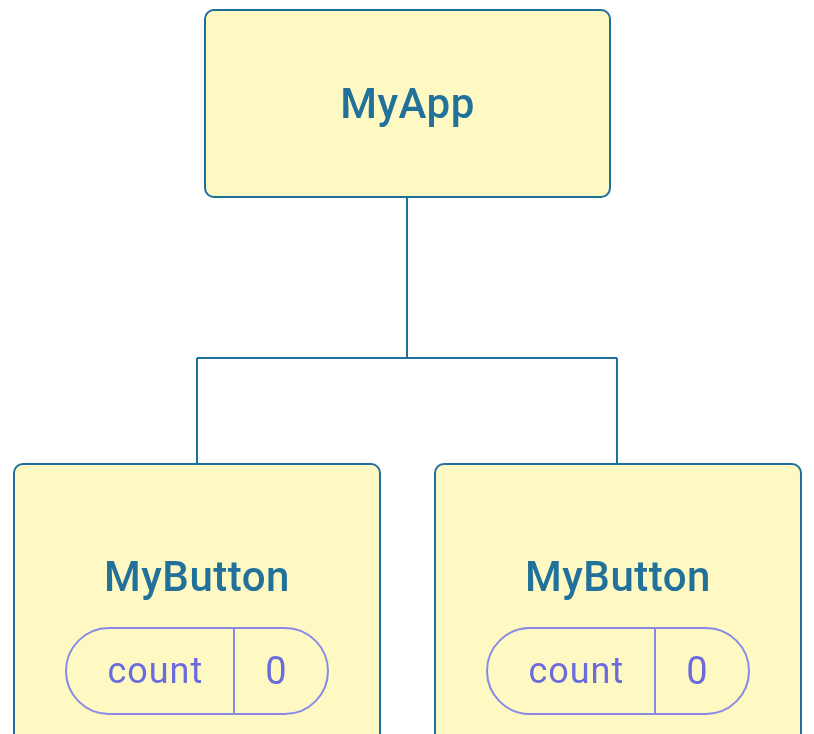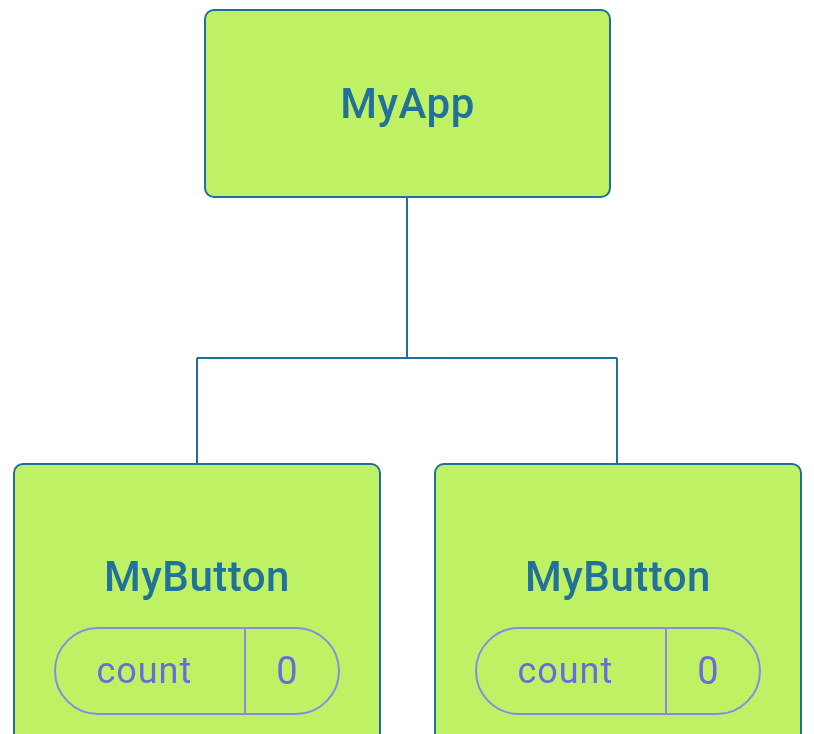--- a/index.html
+++ b/index.html
@@ -4,21 +4,21 @@
 <style>
   * { box-sizing: border-box; margin: 0; padding: 0; }
   html, body { width: 814px; height: 734px; }
   body {
     background: #ffffff;
     font-family: -apple-system, BlinkMacSystemFont, "Segoe UI", Roboto, Helvetica, Arial, sans-serif;
     position: relative;
   }
   .node {
     position: absolute;
-    background: #bef264;
+    background: #fef9c3;
     border: 2px solid #1e6f9a;
     border-radius: 10px;
     display: flex;
     flex-direction: column;
     align-items: center;
     justify-content: center;
     box-shadow: 0 0 0 0 rgba(0,0,0,0);
   }
   .root-node {
     left: 204px;
@@ -46,21 +46,21 @@
     align-items: stretch;
     border: 2px solid #8a8ae6;
     border-radius: 999px;
     height: 88px;
     overflow: hidden;
   }
   .pill-label {
     display: flex;
     align-items: center;
     justify-content: center;
-    padding: 0 52px 0 40px;
+    padding: 0 30px 0 40px;
     font-size: 36px;
     color: #6b6bdc;
     letter-spacing: 1px;
   }
   .pill-divider {
     width: 2px;
     background: #8a8ae6;
   }
   .pill-value {
     display: flex;

